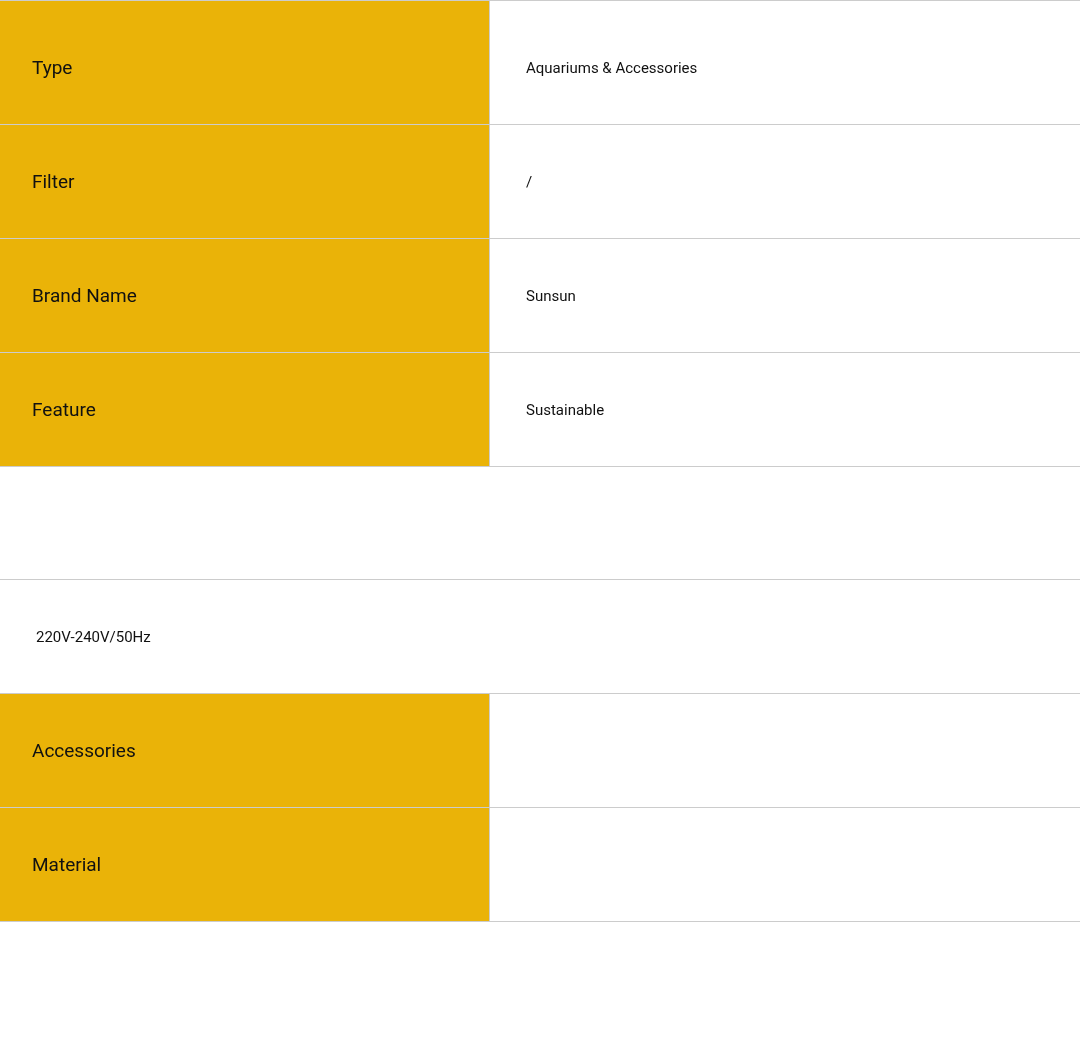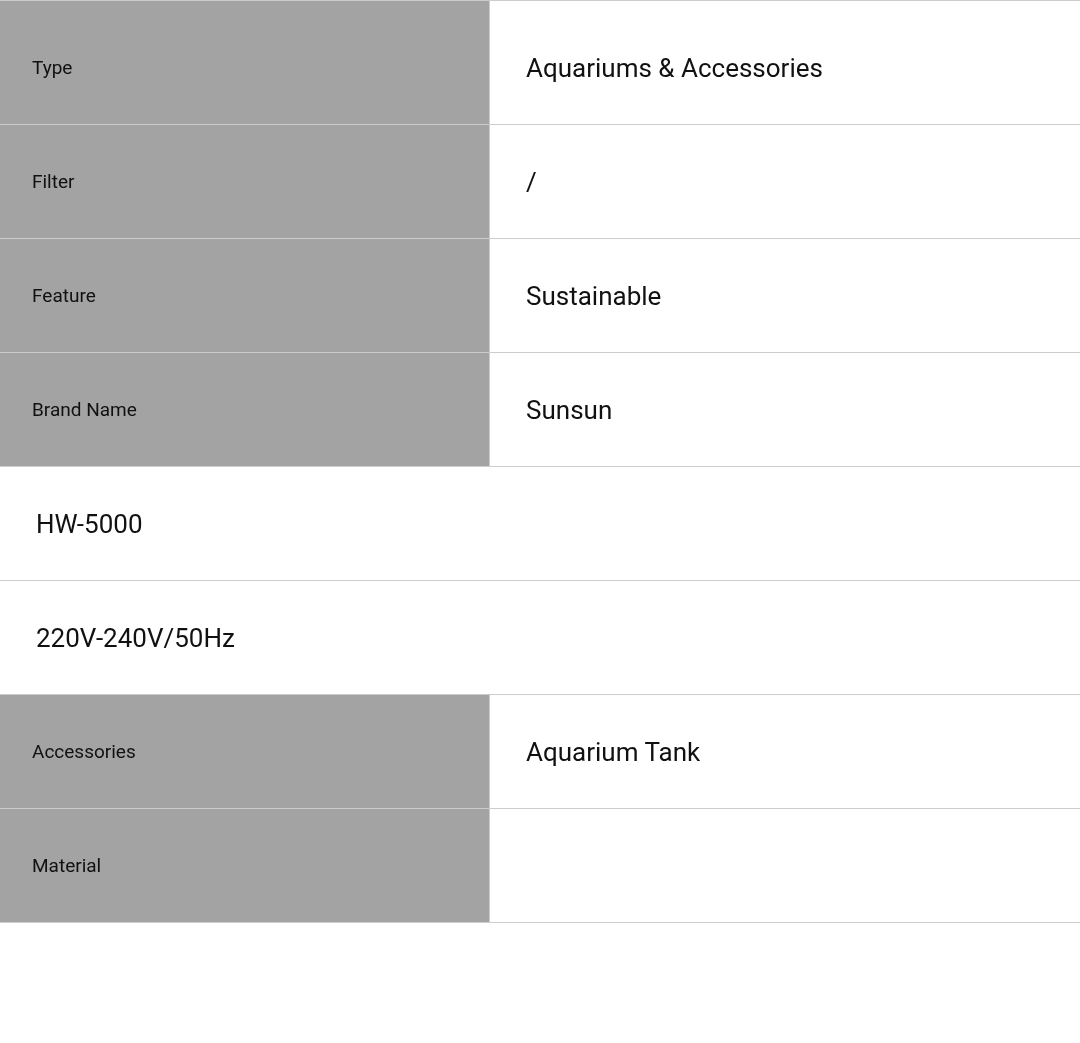--- a/index.html
+++ b/index.html
@@ -35,35 +35,35 @@
     }
 
     .spec-row:first-child {
       border-top: 1px solid #cccccc;
     }
 
     .spec-label {
       flex: 0 0 490px;
       width: 490px;
       padding: 28px 32px;
-      background-color: #a3a3a3;
+      background-color: #eab308;
       font-size: 19px;
       color: #111111;
       font-weight: 400;
       border-right: 1px solid #cccccc;
       display: flex;
       align-items: center;
       min-height: 113px;
     }
 
     .spec-value {
       flex: 1;
       padding: 28px 36px;
       background-color: #ffffff;
-      font-size: 26px;
+      font-size: 15px;
       color: #111111;
       font-weight: 400;
       display: flex;
       align-items: center;
       min-height: 113px;
     }
 
     
     .spec-row.partial {
       min-height: 10px;
@@ -88,34 +88,32 @@
       </div>
       <div class="spec-row">
         <div class="spec-label">Type</div>
         <div class="spec-value">Aquariums &amp; Accessories</div>
       </div>
       <div class="spec-row">
         <div class="spec-label">Filter</div>
         <div class="spec-value">/</div>
       </div>
       <div class="spec-row">
+        <div class="spec-label">Brand Name</div>
+        <div class="spec-value">Sunsun</div>
+      </div>
+      <div class="spec-row">
         <div class="spec-label">Feature</div>
         <div class="spec-value">Sustainable</div>
       </div>
       <div class="spec-row">
-        <div class="spec-label">Brand Name</div>
-        <div class="spec-value">Sunsun</div>
-      </div>
-      <div class="spec-row">
-        <div class="spec-value">HW-5000</div>
       </div>
       <div class="spec-row">
         <div class="spec-value">220V-240V/50Hz</div>
       </div>
       <div class="spec-row">
         <div class="spec-label">Accessories</div>
-        <div class="spec-value">Aquarium Tank</div>
       </div>
       <div class="spec-row">
         <div class="spec-label">Material</div>
       </div>
     </div>
 </div>
 
 </body></html>

